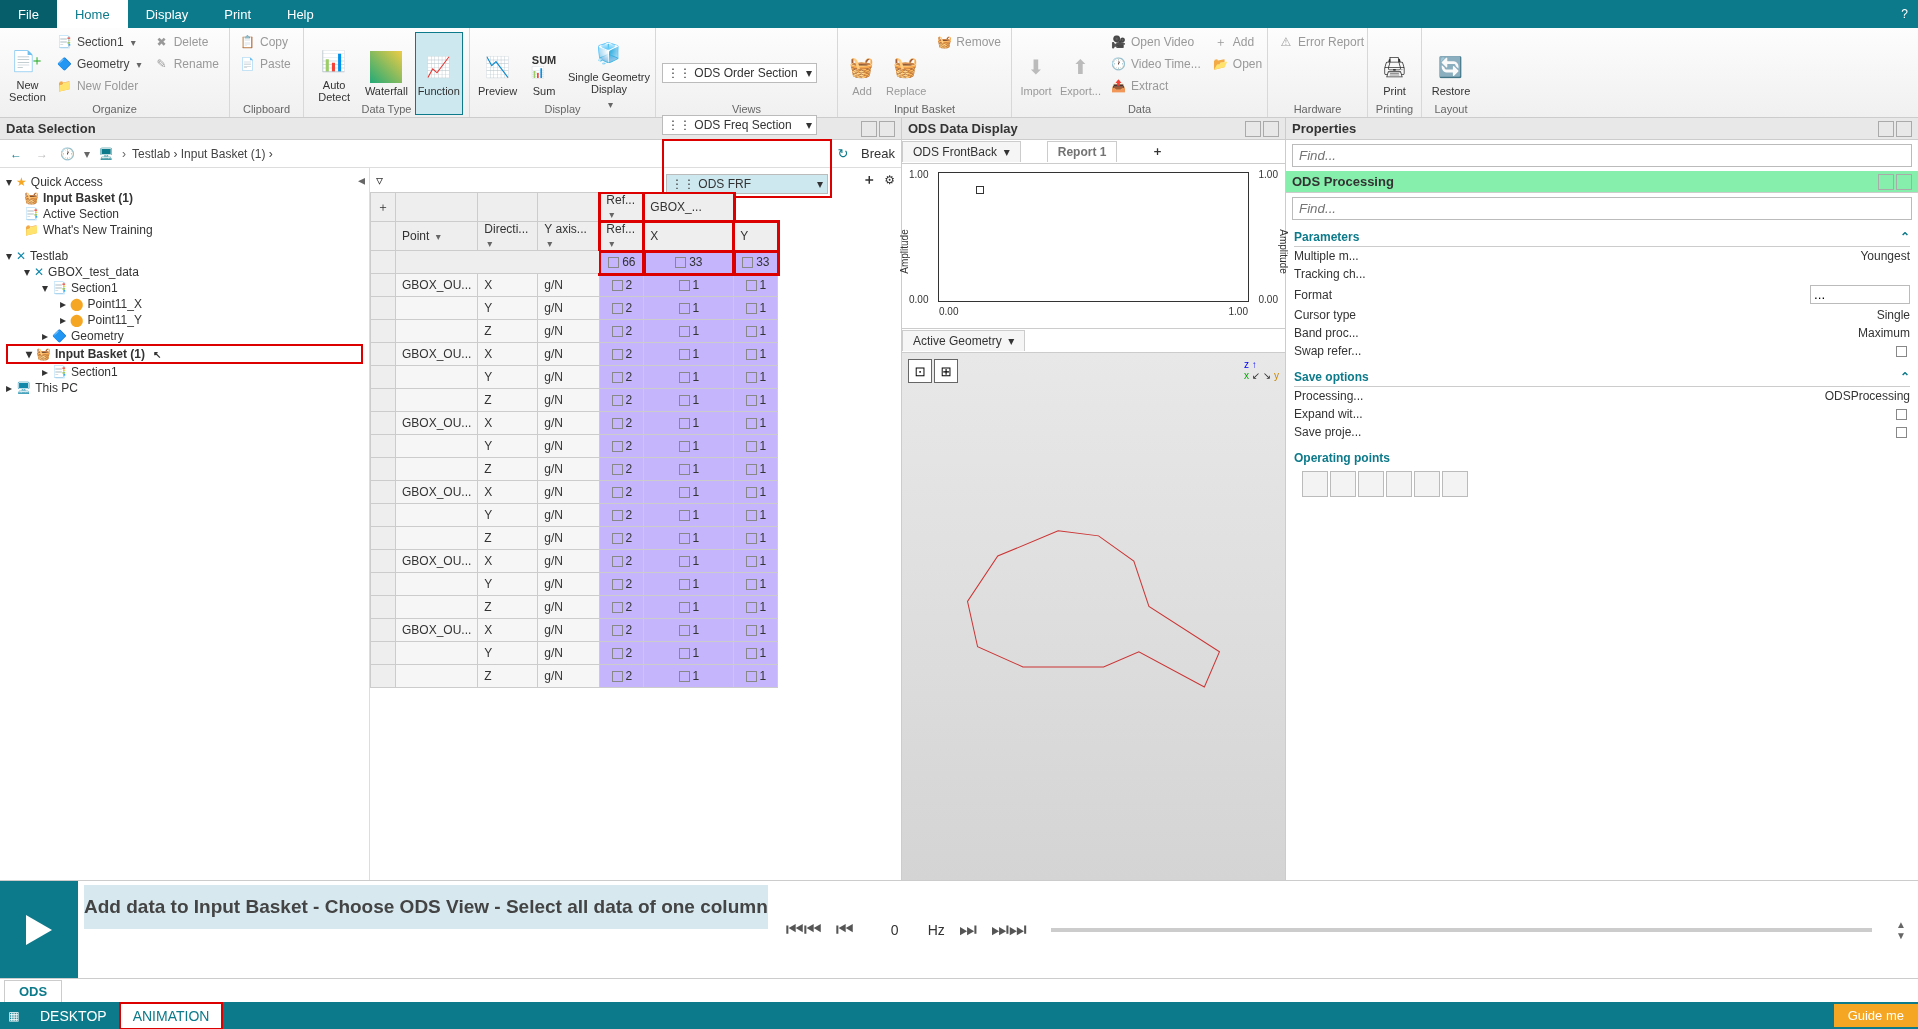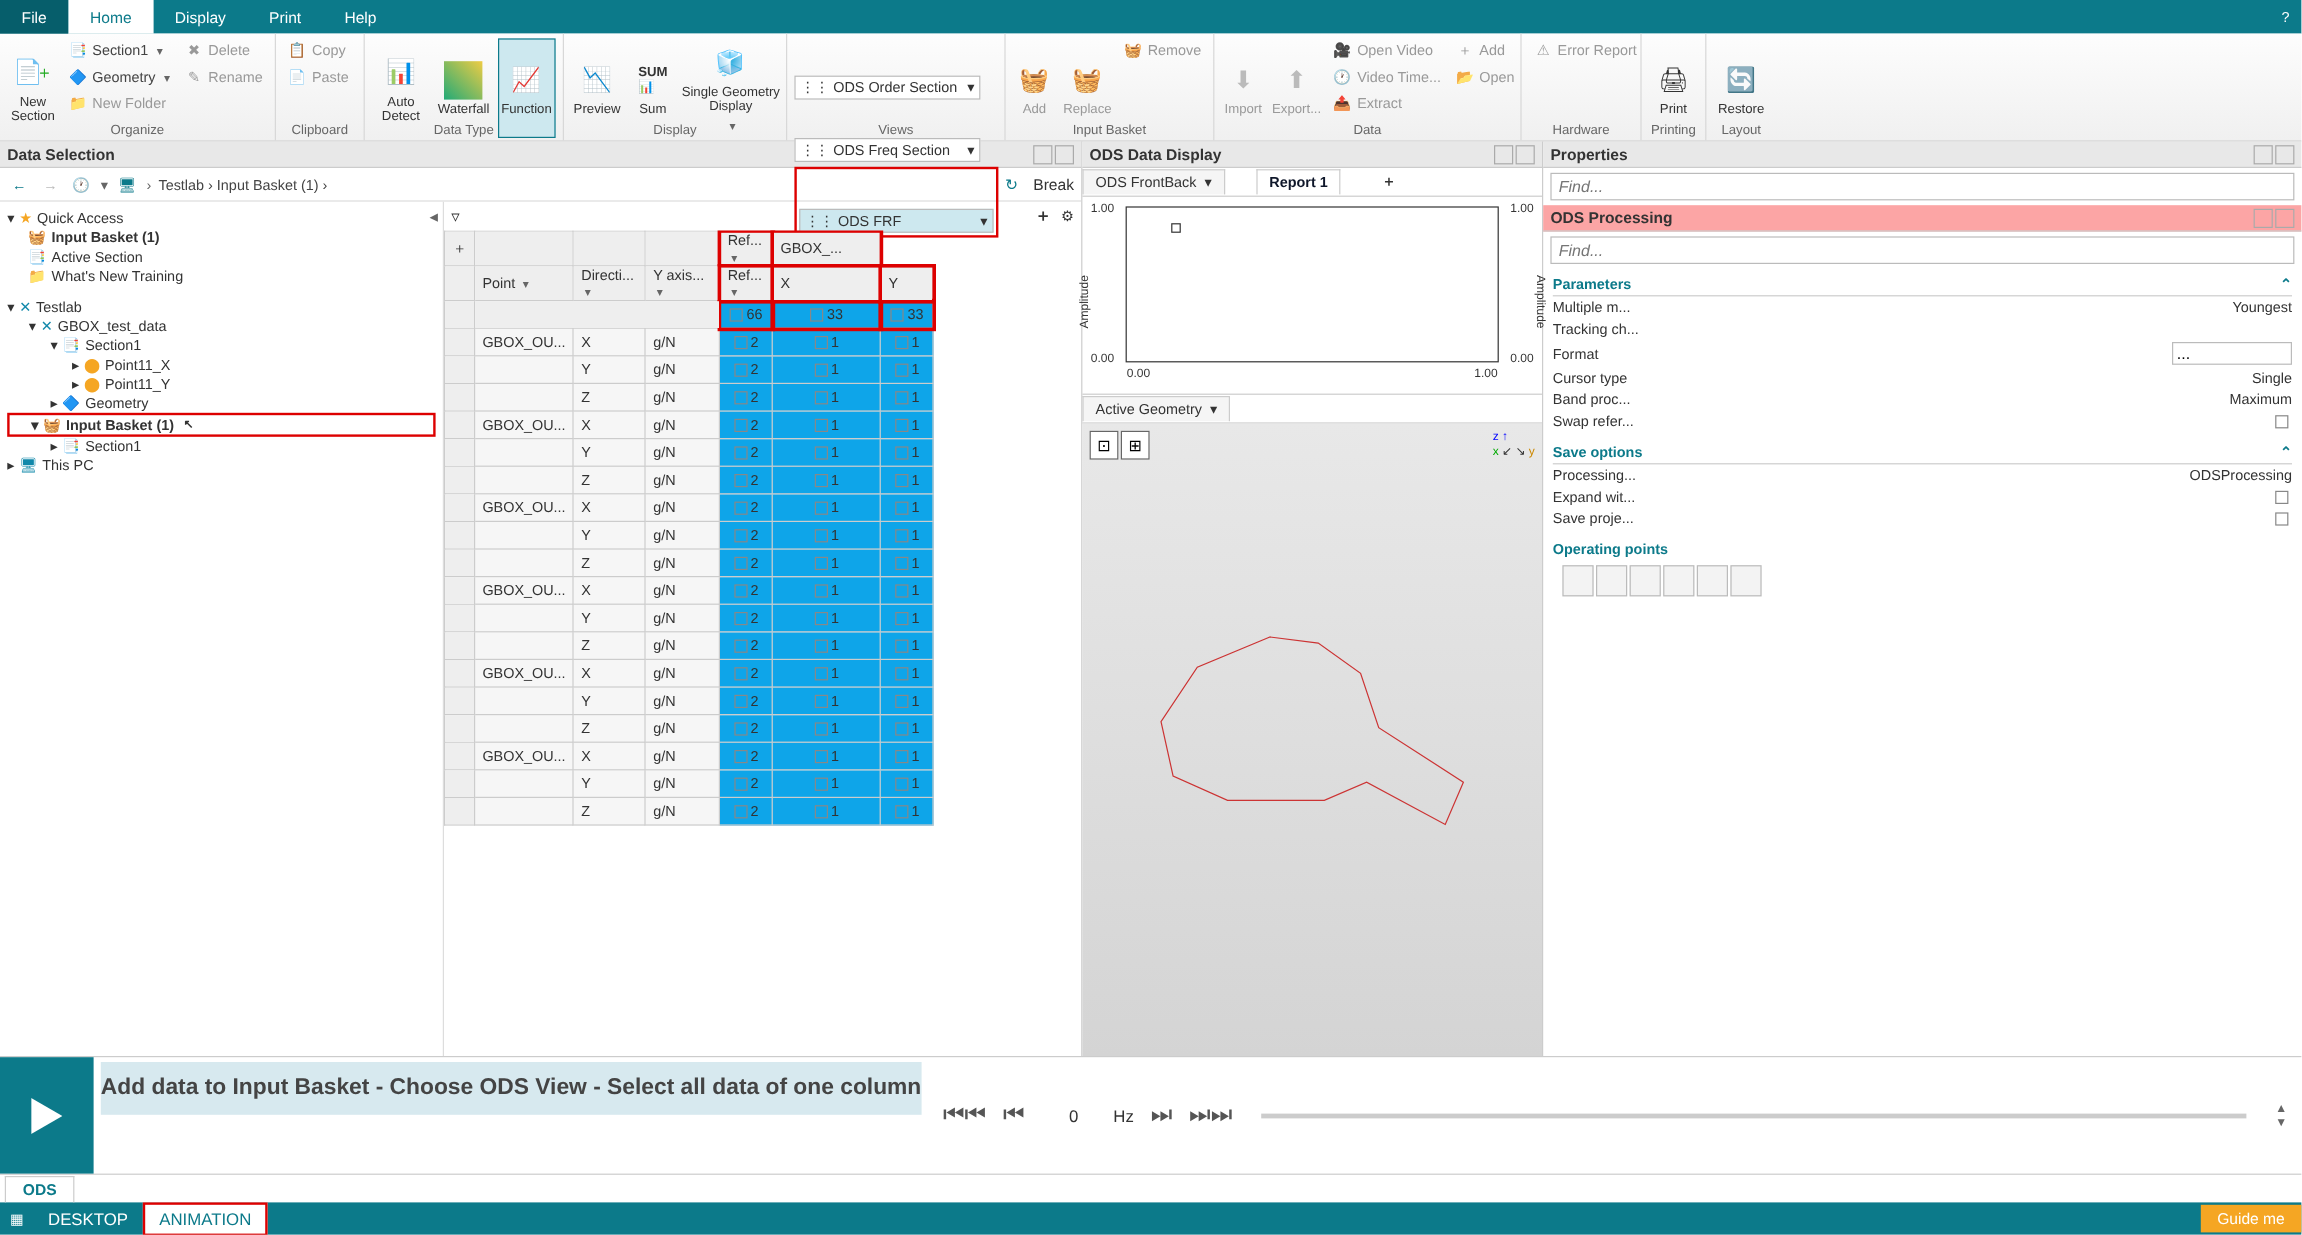--- a/index.html
+++ b/index.html
@@ -57,29 +57,29 @@
 .tree-indent-3 { padding-left: 54px; }
 .collapse-caret { position: absolute; right: 4px; top: 4px; font-size: 14px; color: #666; }
 
 
 .table-pane { flex: 1; display: flex; flex-direction: column; overflow: hidden; }
 .table-toolbar { height: 24px; display: flex; align-items: center; justify-content: space-between; padding: 0 6px; }
 .grid-wrap { flex: 1; overflow: auto; }
 table.grid { border-collapse: collapse; font-size: 12px; }
 table.grid th, table.grid td { border: 1px solid #ccc; height: 23px; padding: 0 6px; text-align: left; background: #f6f6f6; }
 table.grid th { background: #eee; font-weight: normal; position: relative; }
-table.grid td.cell-white { background: #0ea5e9; text-align: center; }
+table.grid td.cell-white { background: #c4b5fd; text-align: center; }
 .red-head-group { outline: 3px solid #d00; outline-offset: -1px; }
 .chk { display: inline-block; width: 11px; height: 11px; border: 1px solid #888; margin-right: 3px; vertical-align: middle; }
 
 
 .tab-strip { height: 24px; display: flex; align-items: center; border-bottom: 1px solid #ccc; gap: 24px; }
 .tab { padding: 3px 10px; border: 1px solid #ccc; border-bottom: none; margin-right: 2px; font-size: 12px; cursor: pointer; }
 .tab.drop { background: #f5f5f5; }
-.tab.active { color: #0f172a; font-weight: bold; }
+.tab.active { color: #737373; font-weight: bold; }
 .tab-add { padding: 3px 8px; font-weight: bold; cursor: pointer; }
 .chart-area { flex: 0 0 165px; padding: 8px; border-bottom: 1px solid #ccc; }
 .chart-box { border: 1px solid #333; height: 130px; position: relative; margin-left: 28px; margin-right: 28px; }
 .chart-box .tick-l { position: absolute; left: -30px; font-size: 10px; }
 .chart-box .tick-r { position: absolute; right: -30px; font-size: 10px; }
 .axis-label-l { position: absolute; left: 2px; top: 50%; transform: rotate(-90deg) translateX(-50%); transform-origin: left; font-size: 10px; }
 .axis-label-r { position: absolute; right: 2px; top: 50%; transform: rotate(90deg) translateX(50%); transform-origin: right; font-size: 10px; }
 .geom-area { flex: 1; display: flex; flex-direction: column; }
 .geom-canvas { flex: 1; background: linear-gradient(#e8e8e8,#d4d4d4); position: relative; }
 .geom-toolbar { position: absolute; top: 6px; left: 6px; display: flex; gap: 2px; }
@@ -684,21 +684,21 @@
   </div>
 
   <div class="col-right">
     <div class="panel-header">
       <span>Properties</span>
         <span class="spacer"></span>
       <span class="hbtn"></span>
       <span class="hbtn"></span>
     </div>
     <input class="search-box" placeholder="Find..." style="">
-    <div class="panel-header" style="background:#fca5a5">
+    <div class="panel-header" style="background:#86efac">
       <span>ODS Processing</span>
         <span class="spacer"></span>
       <span class="hbtn"></span>
       <span class="hbtn"></span>
     </div>
     <input class="search-box" placeholder="Find..." style="">
     <div class="prop-section">
       <div class="prop-section-title">
           <span>Parameters</span>
           <span>⌃</span>

